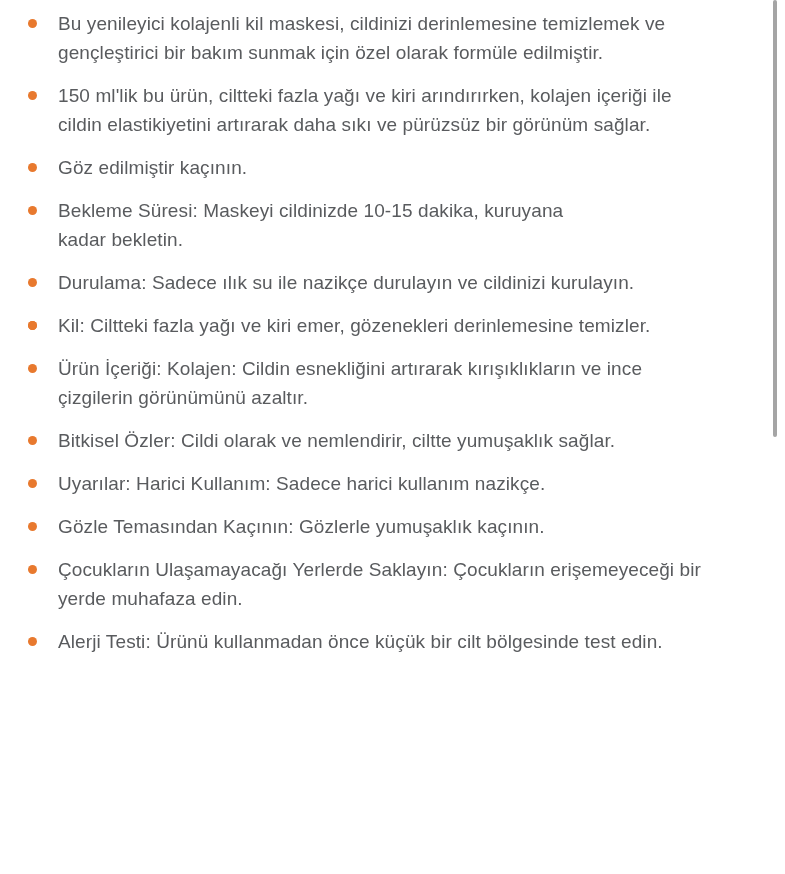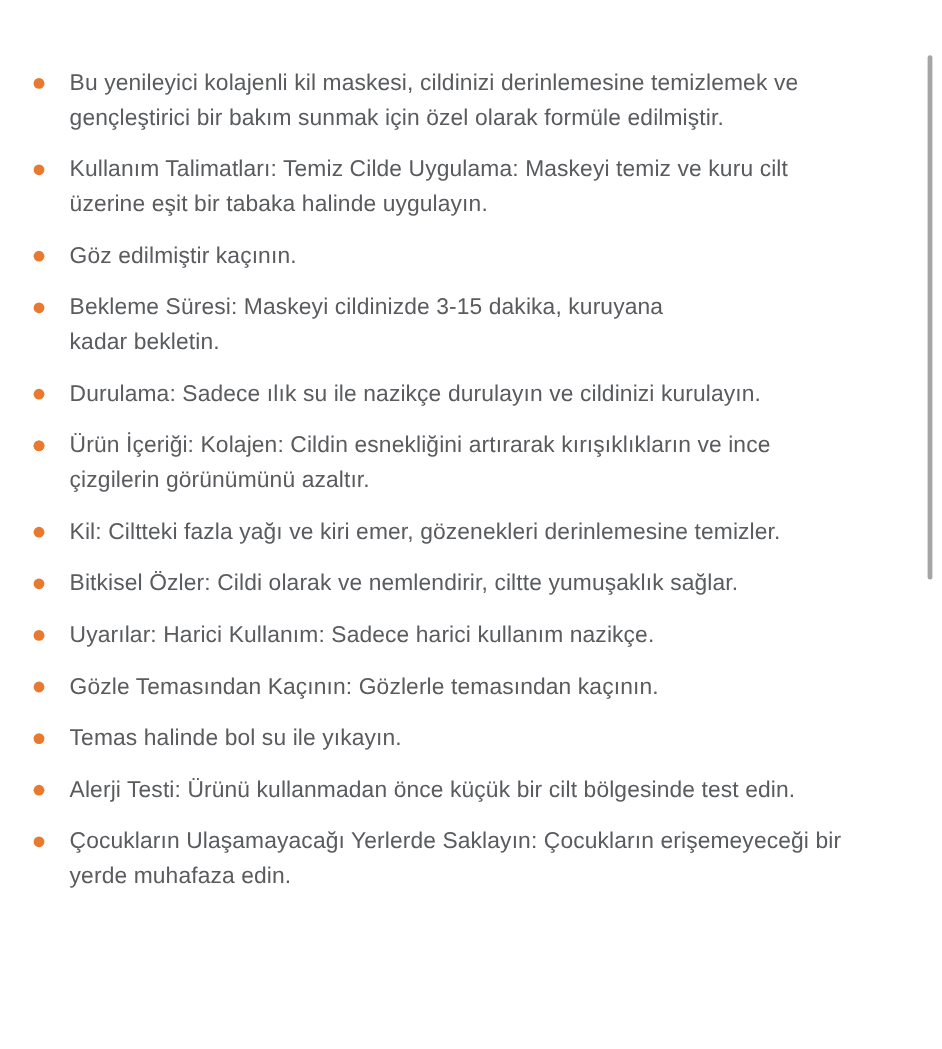--- a/index.html
+++ b/index.html
@@ -19,21 +19,20 @@
     overflow: hidden;
   }
   .page {
     position: relative;
     width: 785px;
     height: 874px;
     background: var(--bg);
   }
   .content {
     padding: 9px 28px 0 28px;
-    margin-top: 46px;
   }
   ul.bullet-list {
     list-style: none;
     margin: 0;
     padding: 0;
   }
   ul.bullet-list li {
     position: relative;
     padding-left: 30px;
     margin-bottom: 14px;
@@ -63,33 +62,32 @@
   }
 </style>
 </head>
 <body>
 
 <div class="page">
   <div class="content">
     <ul class="bullet-list">
       <li><span class="bullet"></span><span>Bu yenileyici kolajenli kil maskesi, cildinizi derinlemesine temizlemek ve
 gençleştirici bir bakım sunmak için özel olarak formüle edilmiştir.</span></li>
-      <li><span class="bullet"></span><span>Kullanım Talimatları: Temiz Cilde Uygulama: Maskeyi temiz ve kuru cilt
-üzerine eşit bir tabaka halinde uygulayın.</span></li>
+      <li><span class="bullet"></span><span>150 ml'lik bu ürün, ciltteki fazla yağı ve kiri arındırırken, kolajen içeriği ile
+cildin elastikiyetini artırarak daha sıkı ve pürüzsüz bir görünüm sağlar.</span></li>
       <li><span class="bullet"></span><span>Göz edilmiştir kaçının.</span></li>
-      <li><span class="bullet"></span><span>Bekleme Süresi: Maskeyi cildinizde 3-15 dakika, kuruyana
+      <li><span class="bullet"></span><span>Bekleme Süresi: Maskeyi cildinizde 10-15 dakika, kuruyana
 kadar bekletin.</span></li>
       <li><span class="bullet"></span><span>Durulama: Sadece ılık su ile nazikçe durulayın ve cildinizi kurulayın.</span></li>
       <li><span class="bullet"></span></li>
+      <li><span class="bullet"></span><span>Kil: Ciltteki fazla yağı ve kiri emer, gözenekleri derinlemesine temizler.</span></li>
       <li><span class="bullet"></span><span>Ürün İçeriği: Kolajen: Cildin esnekliğini artırarak kırışıklıkların ve ince
 çizgilerin görünümünü azaltır.</span></li>
-      <li><span class="bullet"></span><span>Kil: Ciltteki fazla yağı ve kiri emer, gözenekleri derinlemesine temizler.</span></li>
       <li><span class="bullet"></span><span>Bitkisel Özler: Cildi olarak ve nemlendirir, ciltte yumuşaklık sağlar.</span></li>
       <li><span class="bullet"></span><span>Uyarılar: Harici Kullanım: Sadece harici kullanım nazikçe.</span></li>
-      <li><span class="bullet"></span><span>Gözle Temasından Kaçının: Gözlerle temasından kaçının.</span></li>
-      <li><span class="bullet"></span><span>Temas halinde bol su ile yıkayın.</span></li>
-      <li><span class="bullet"></span><span>Alerji Testi: Ürünü kullanmadan önce küçük bir cilt bölgesinde test edin.</span></li>
+      <li><span class="bullet"></span><span>Gözle Temasından Kaçının: Gözlerle yumuşaklık kaçının.</span></li>
       <li><span class="bullet"></span><span>Çocukların Ulaşamayacağı Yerlerde Saklayın: Çocukların erişemeyeceği bir
 yerde muhafaza edin.</span></li>
+      <li><span class="bullet"></span><span>Alerji Testi: Ürünü kullanmadan önce küçük bir cilt bölgesinde test edin.</span></li>
     </ul>
   </div>
   <div class="scrollbar-thumb"></div>
 </div>
 
 </body></html>

